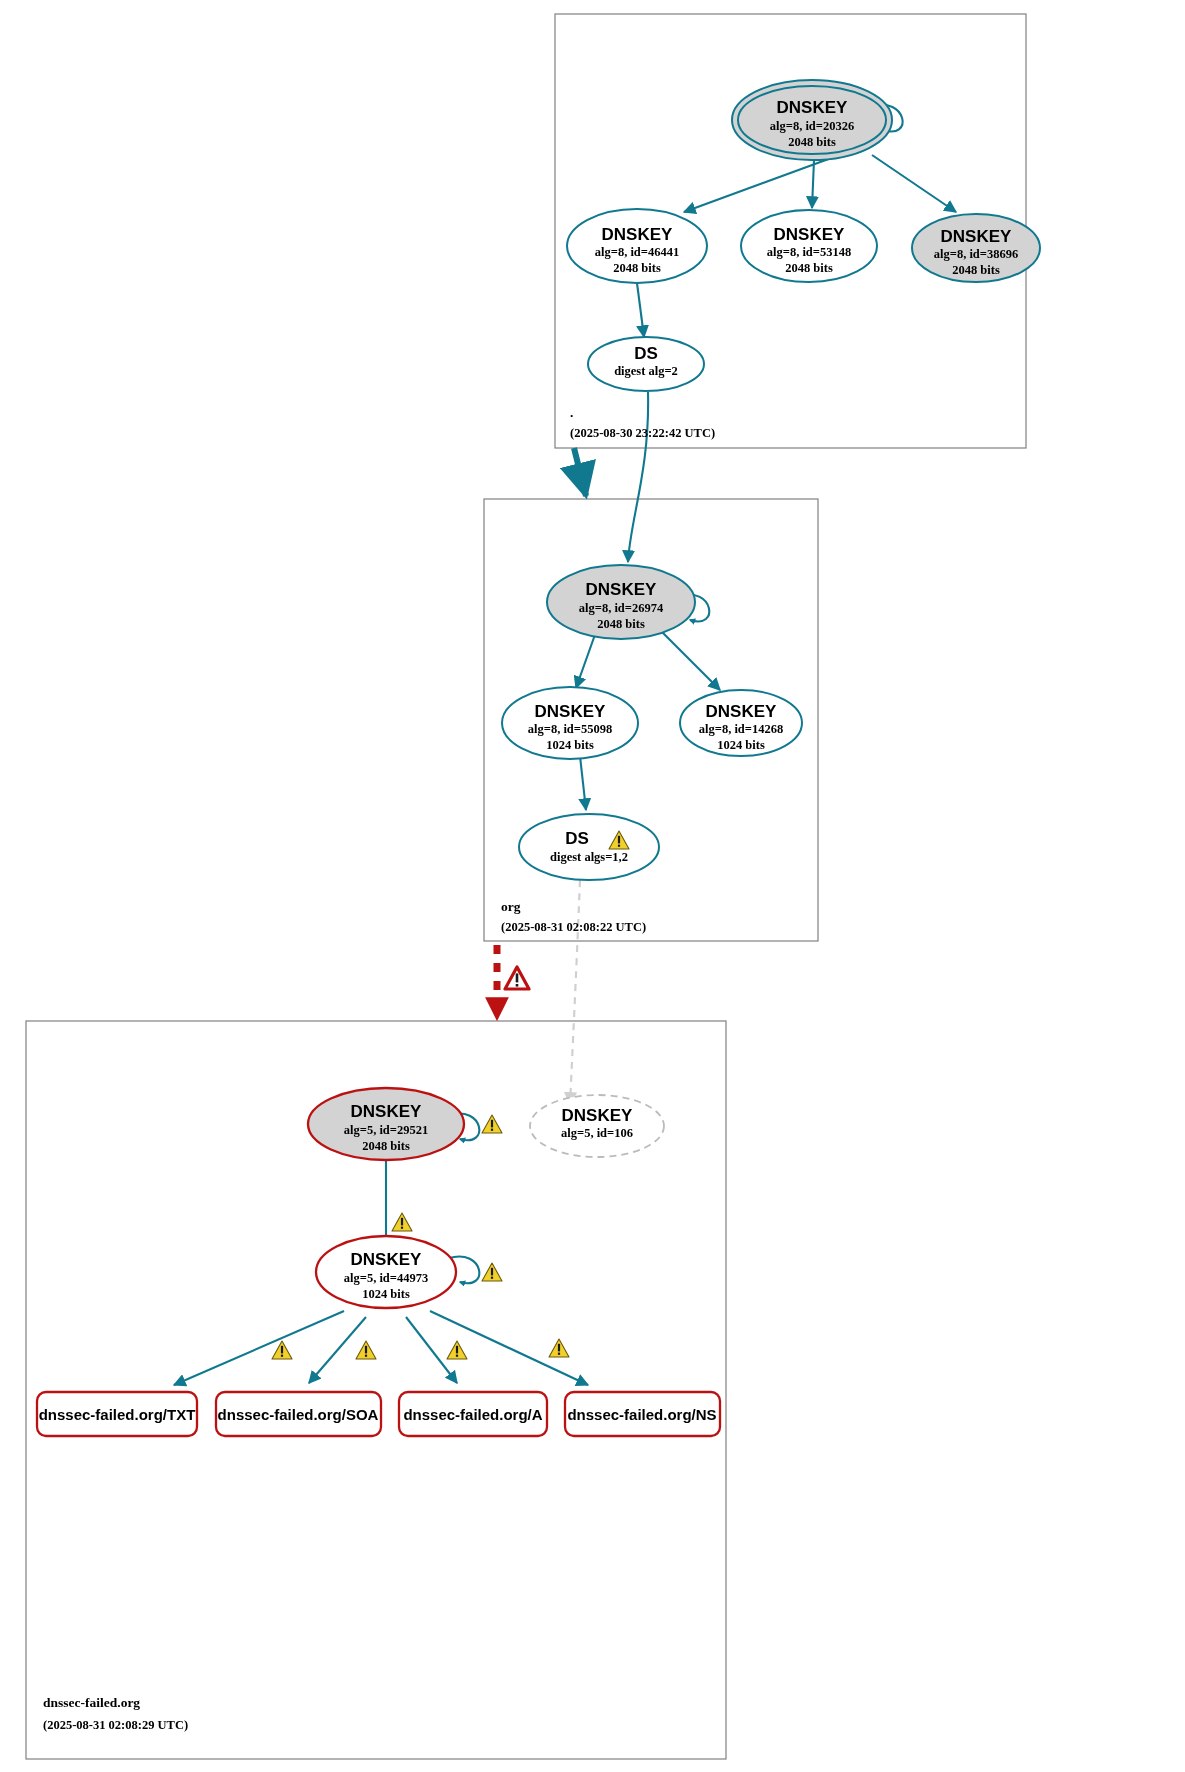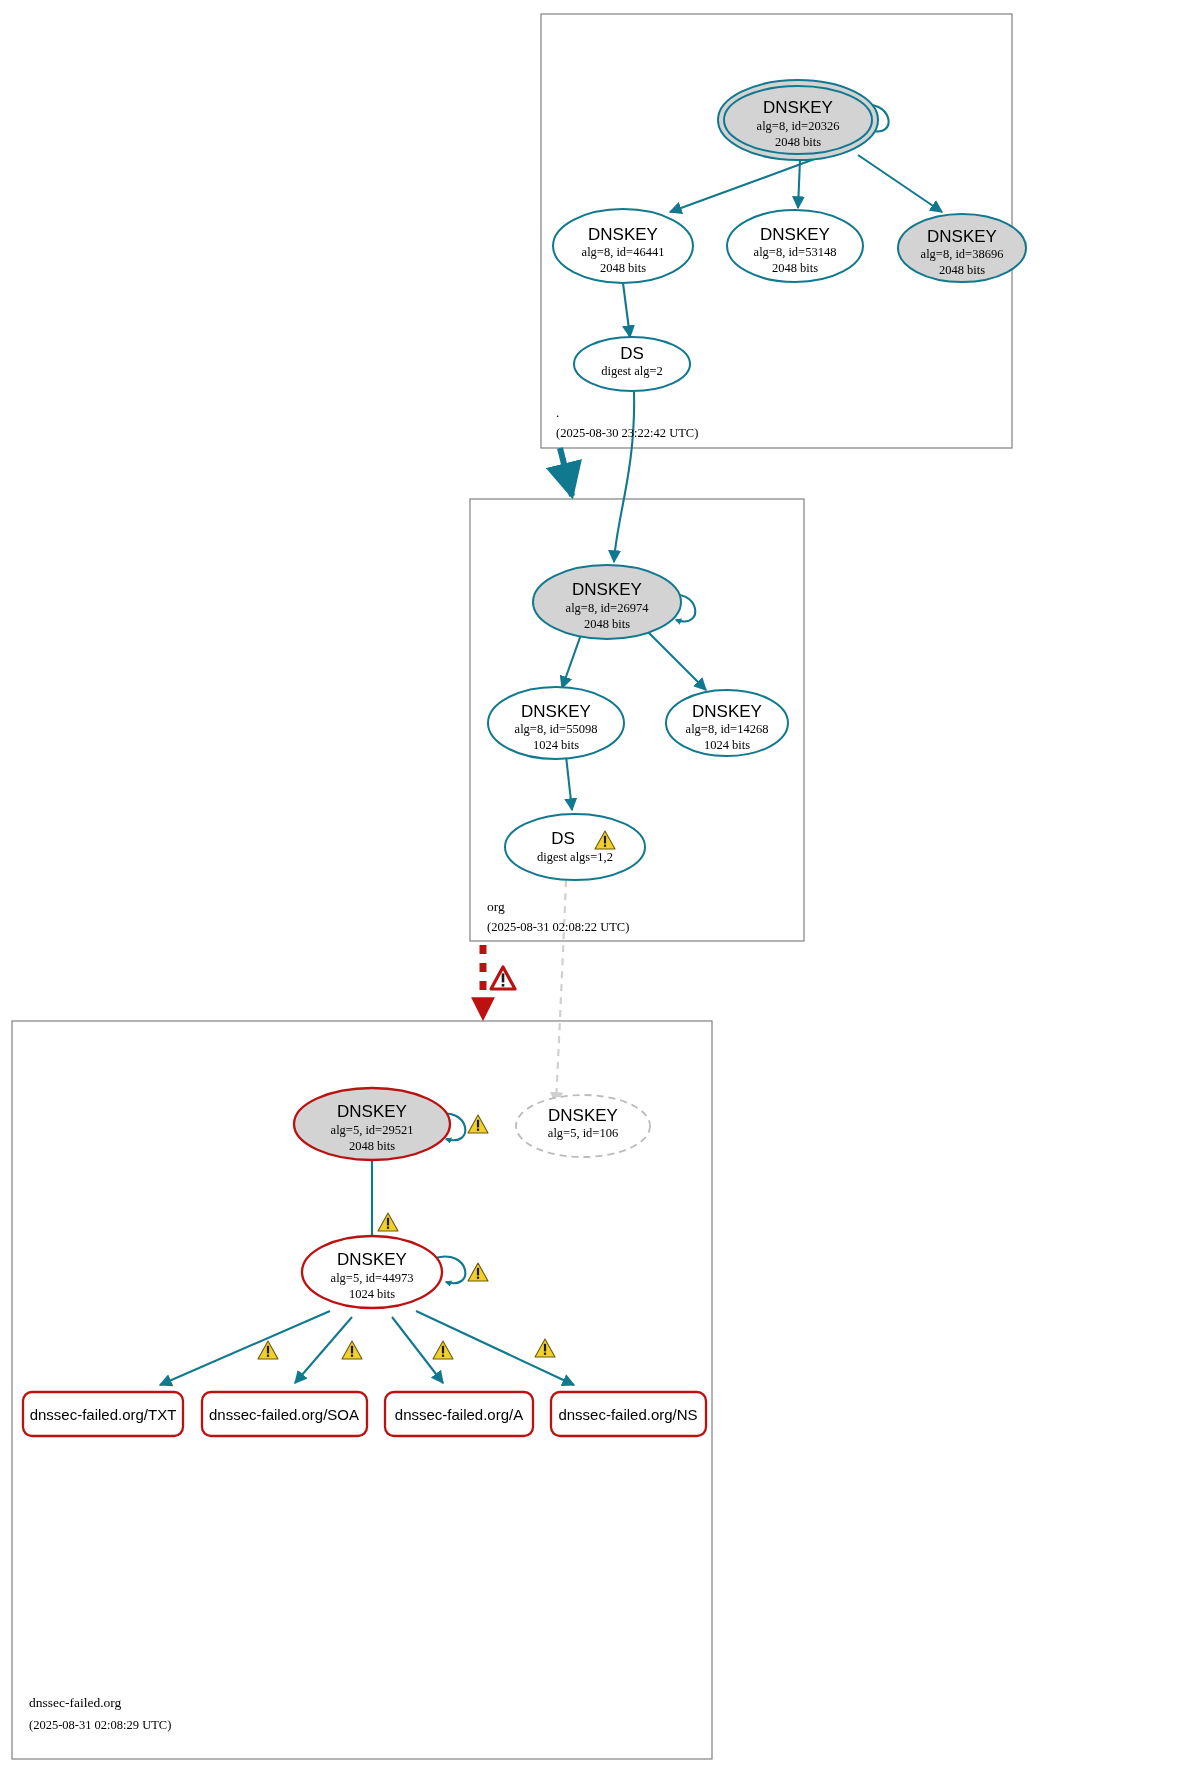--- a/index.html
+++ b/index.html
@@ -1,17 +1,17 @@
 <!DOCTYPE html>
 <html><head>
 <meta charset="utf-8">
 <style>
   html,body{margin:0;padding:0;background:#ffffff;}
   body{width:1185px;height:1772px;position:relative;font-family:"Liberation Sans",sans-serif;overflow:hidden;}
-  #stage{position:absolute;left:0;top:0;width:1095px;height:1772px;}
+  #stage{position:absolute;left:14px;top:0;width:1095px;height:1772px;font-weight:bold;}
   svg{position:absolute;left:0;top:0;width:1185px;height:1772px;}
   .zonebox{fill:#ffffff;stroke:#808080;stroke-width:1.2;}
   .nodeline{fill:#ffffff;stroke:#10788f;stroke-width:2;}
   .nodegray{fill:#d3d3d3;stroke:#10788f;stroke-width:2;}
   .nodered{fill:#ffffff;stroke:#bb1111;stroke-width:2.3;}
   .noderedgray{fill:#d3d3d3;stroke:#bb1111;stroke-width:2.3;}
   .nodedash{fill:#ffffff;stroke:#bbbbbb;stroke-width:1.8;stroke-dasharray:7 5;}
   .edge{fill:none;stroke:#10788f;stroke-width:2.1;}
   .edgethick{fill:none;stroke:#10788f;stroke-width:6;}
   .edgegray{fill:none;stroke:#d0d0d0;stroke-width:2.2;stroke-dasharray:7 6;}

